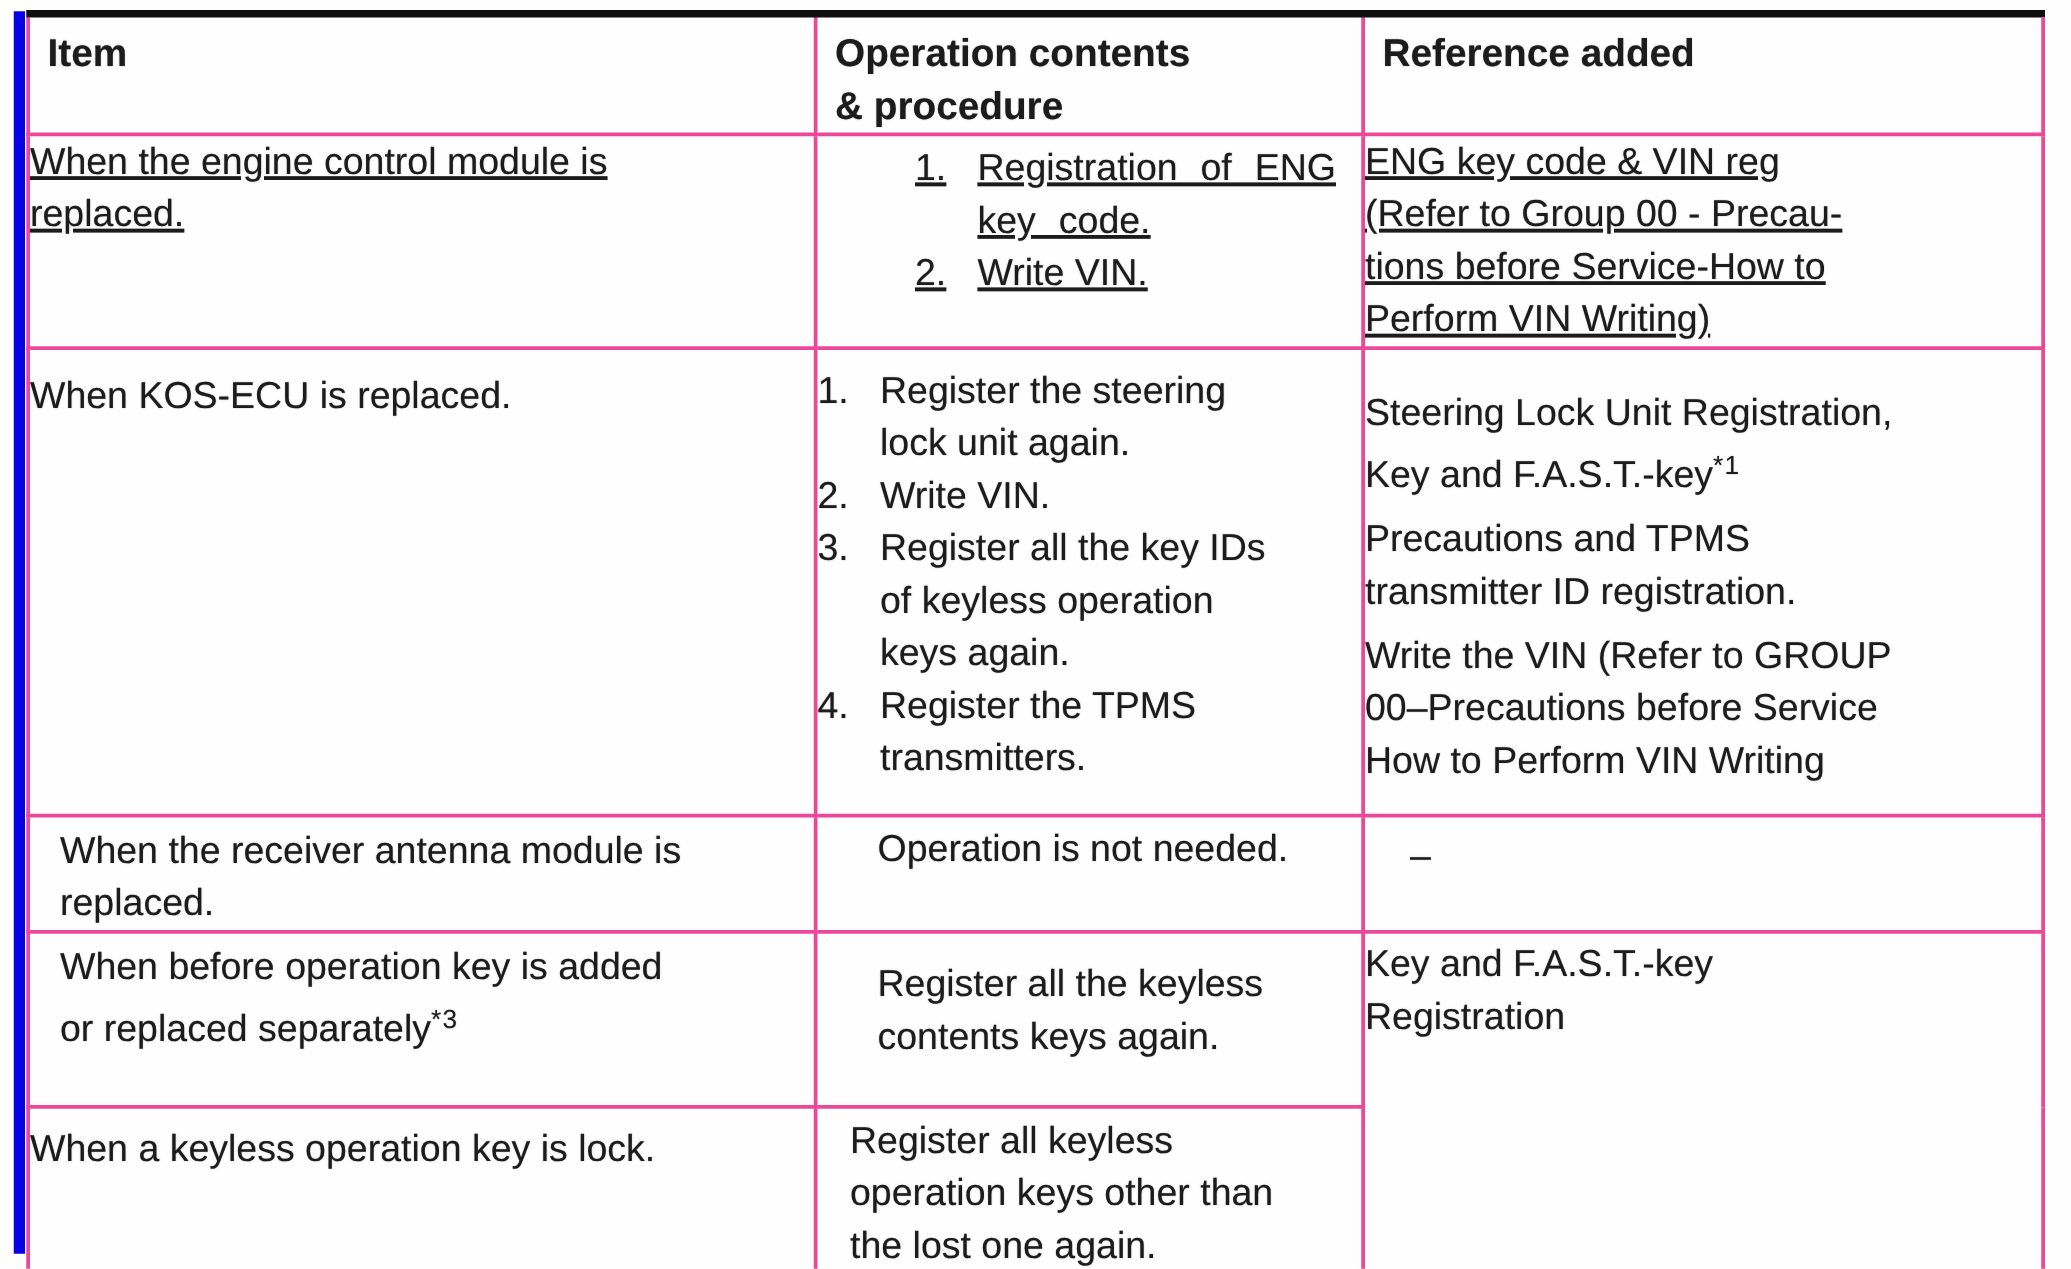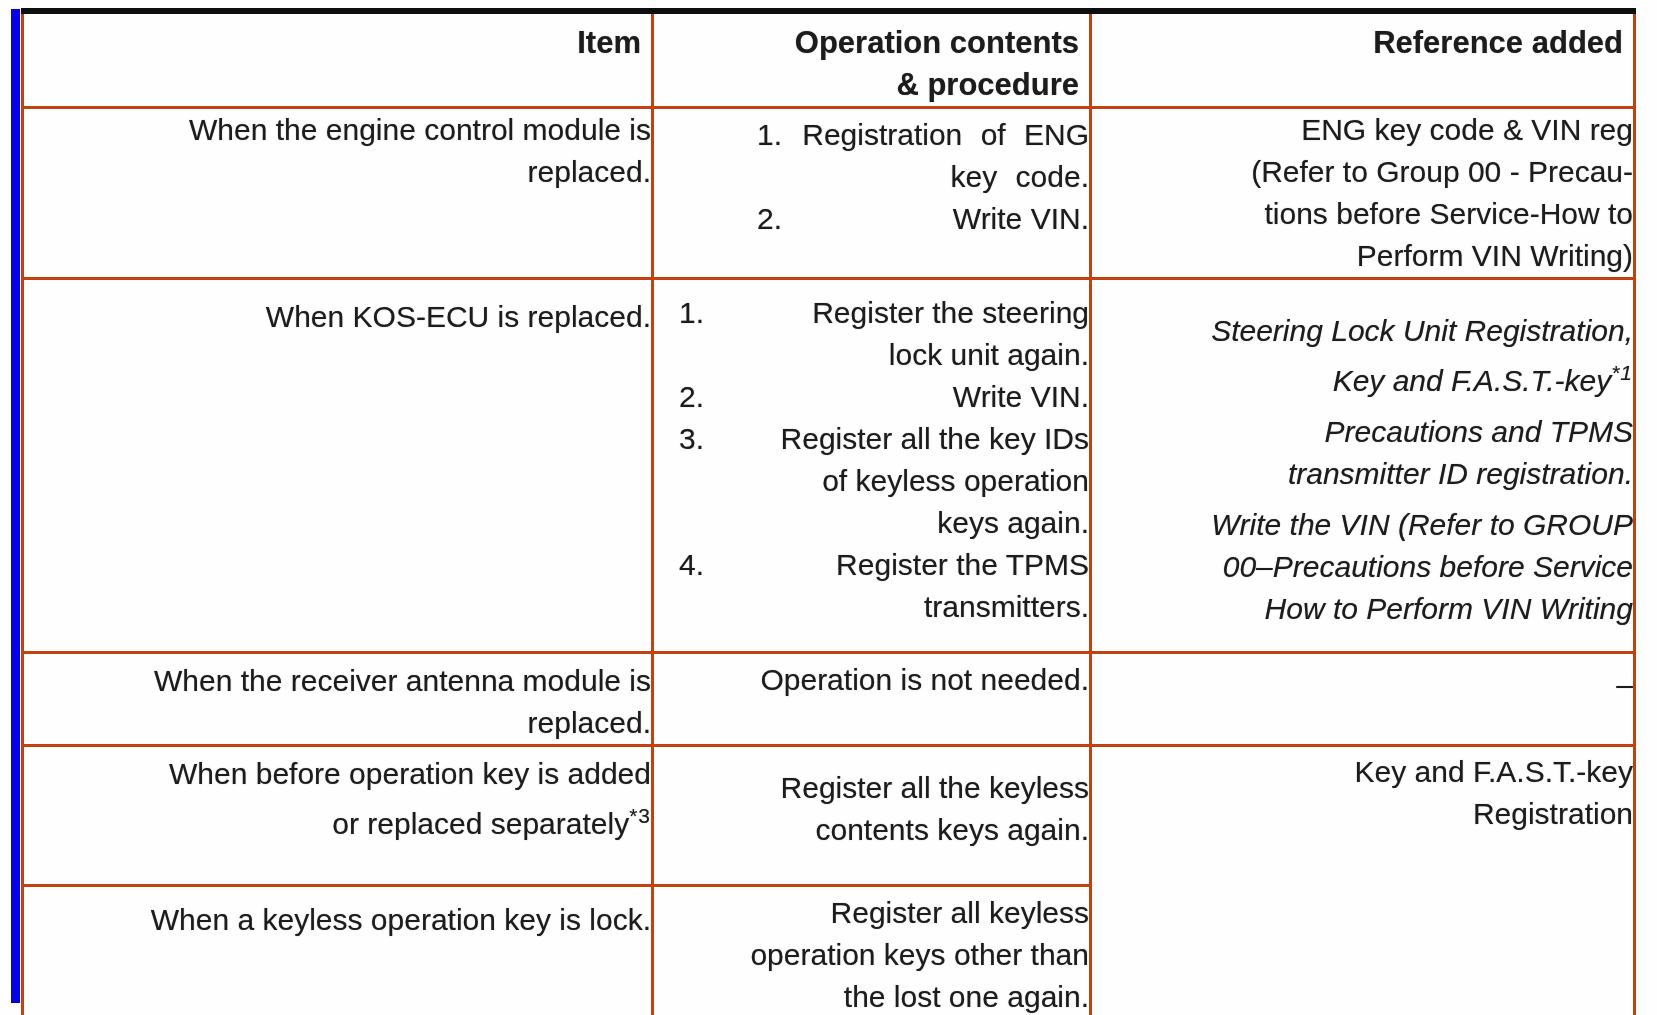--- a/index.html
+++ b/index.html
@@ -18,35 +18,35 @@
   }
 
   table.tbl{
     position:absolute;left:21px;top:8px;
     width:1612px;height:995px;
     border-collapse:collapse;table-layout:fixed;
     background:#fefefe;
   }
   table.tbl{border:3px solid #5b5b5b;border-top:6px solid #0e0e0e;}
   .tbl th,.tbl td{
-    border:3px solid #c2410c;
+    border:3px solid #ec4899;
     vertical-align:top;
     font-size:30px;line-height:42px;
-    text-align:right;font-weight:normal;
+    text-align:left;font-weight:normal;
     text-shadow:0 0 1px rgba(45,45,45,.55);
     padding:0;
   }
   .tbl th{font-weight:bold;font-size:31px;padding:8px 10px 0 14px;}
 
   .ml{white-space:pre-line;display:block;}
 
   
   .c-item{padding:4px 8px 0 12px;}
   .c-item.p16{padding-top:16px;}
-  .c-item.p6{padding-top:6px;}
+  .c-item.p6{padding-top:6px;padding-left:24px;}
   .c-item.p12{padding-top:12px;}
 
   
   .c-op{padding:6px 4px 0 24px;}
   .c-op.first{padding-left:78px;padding-top:5px;}
   .c-op.p12{padding-top:12px;}
   .c-op.plain{padding-left:48px;}
   .c-op.p20{padding-top:20px;}
   .c-op.p5{padding-top:5px;}
 
@@ -54,26 +54,26 @@
   .op-line{display:flex;}
   .op-num{flex:0 0 50px;}
   .op-text{flex:1 1 auto;}
   .wide-space{word-spacing:10px;}
 
   
   .c-ref{padding:5px 4px 0 16px;}
   .c-ref.p30{padding-top:30px;}
   .c-ref.p10{padding-top:10px;padding-left:36px;}
   .c-ref.p4{padding-top:4px;}
-  .refp{margin:0 0 9px 0;font-style:italic;}
+  .refp{margin:0 0 9px 0;}
   .sup{font-size:21px;vertical-align:26%;letter-spacing:1px;}
 
   
   tr.r-head{height:80px;}
-  tr.r1{height:170px;}
+  tr.r1{height:170px;text-decoration:underline;}
   tr.r2{height:374px;margin-left:28px;}
   tr.r3{height:84px;}
   tr.r4{height:140px;}
   tr.r5{height:147px;}
 </style>
 </head>
 <body>
 
 <div class="page">
 

